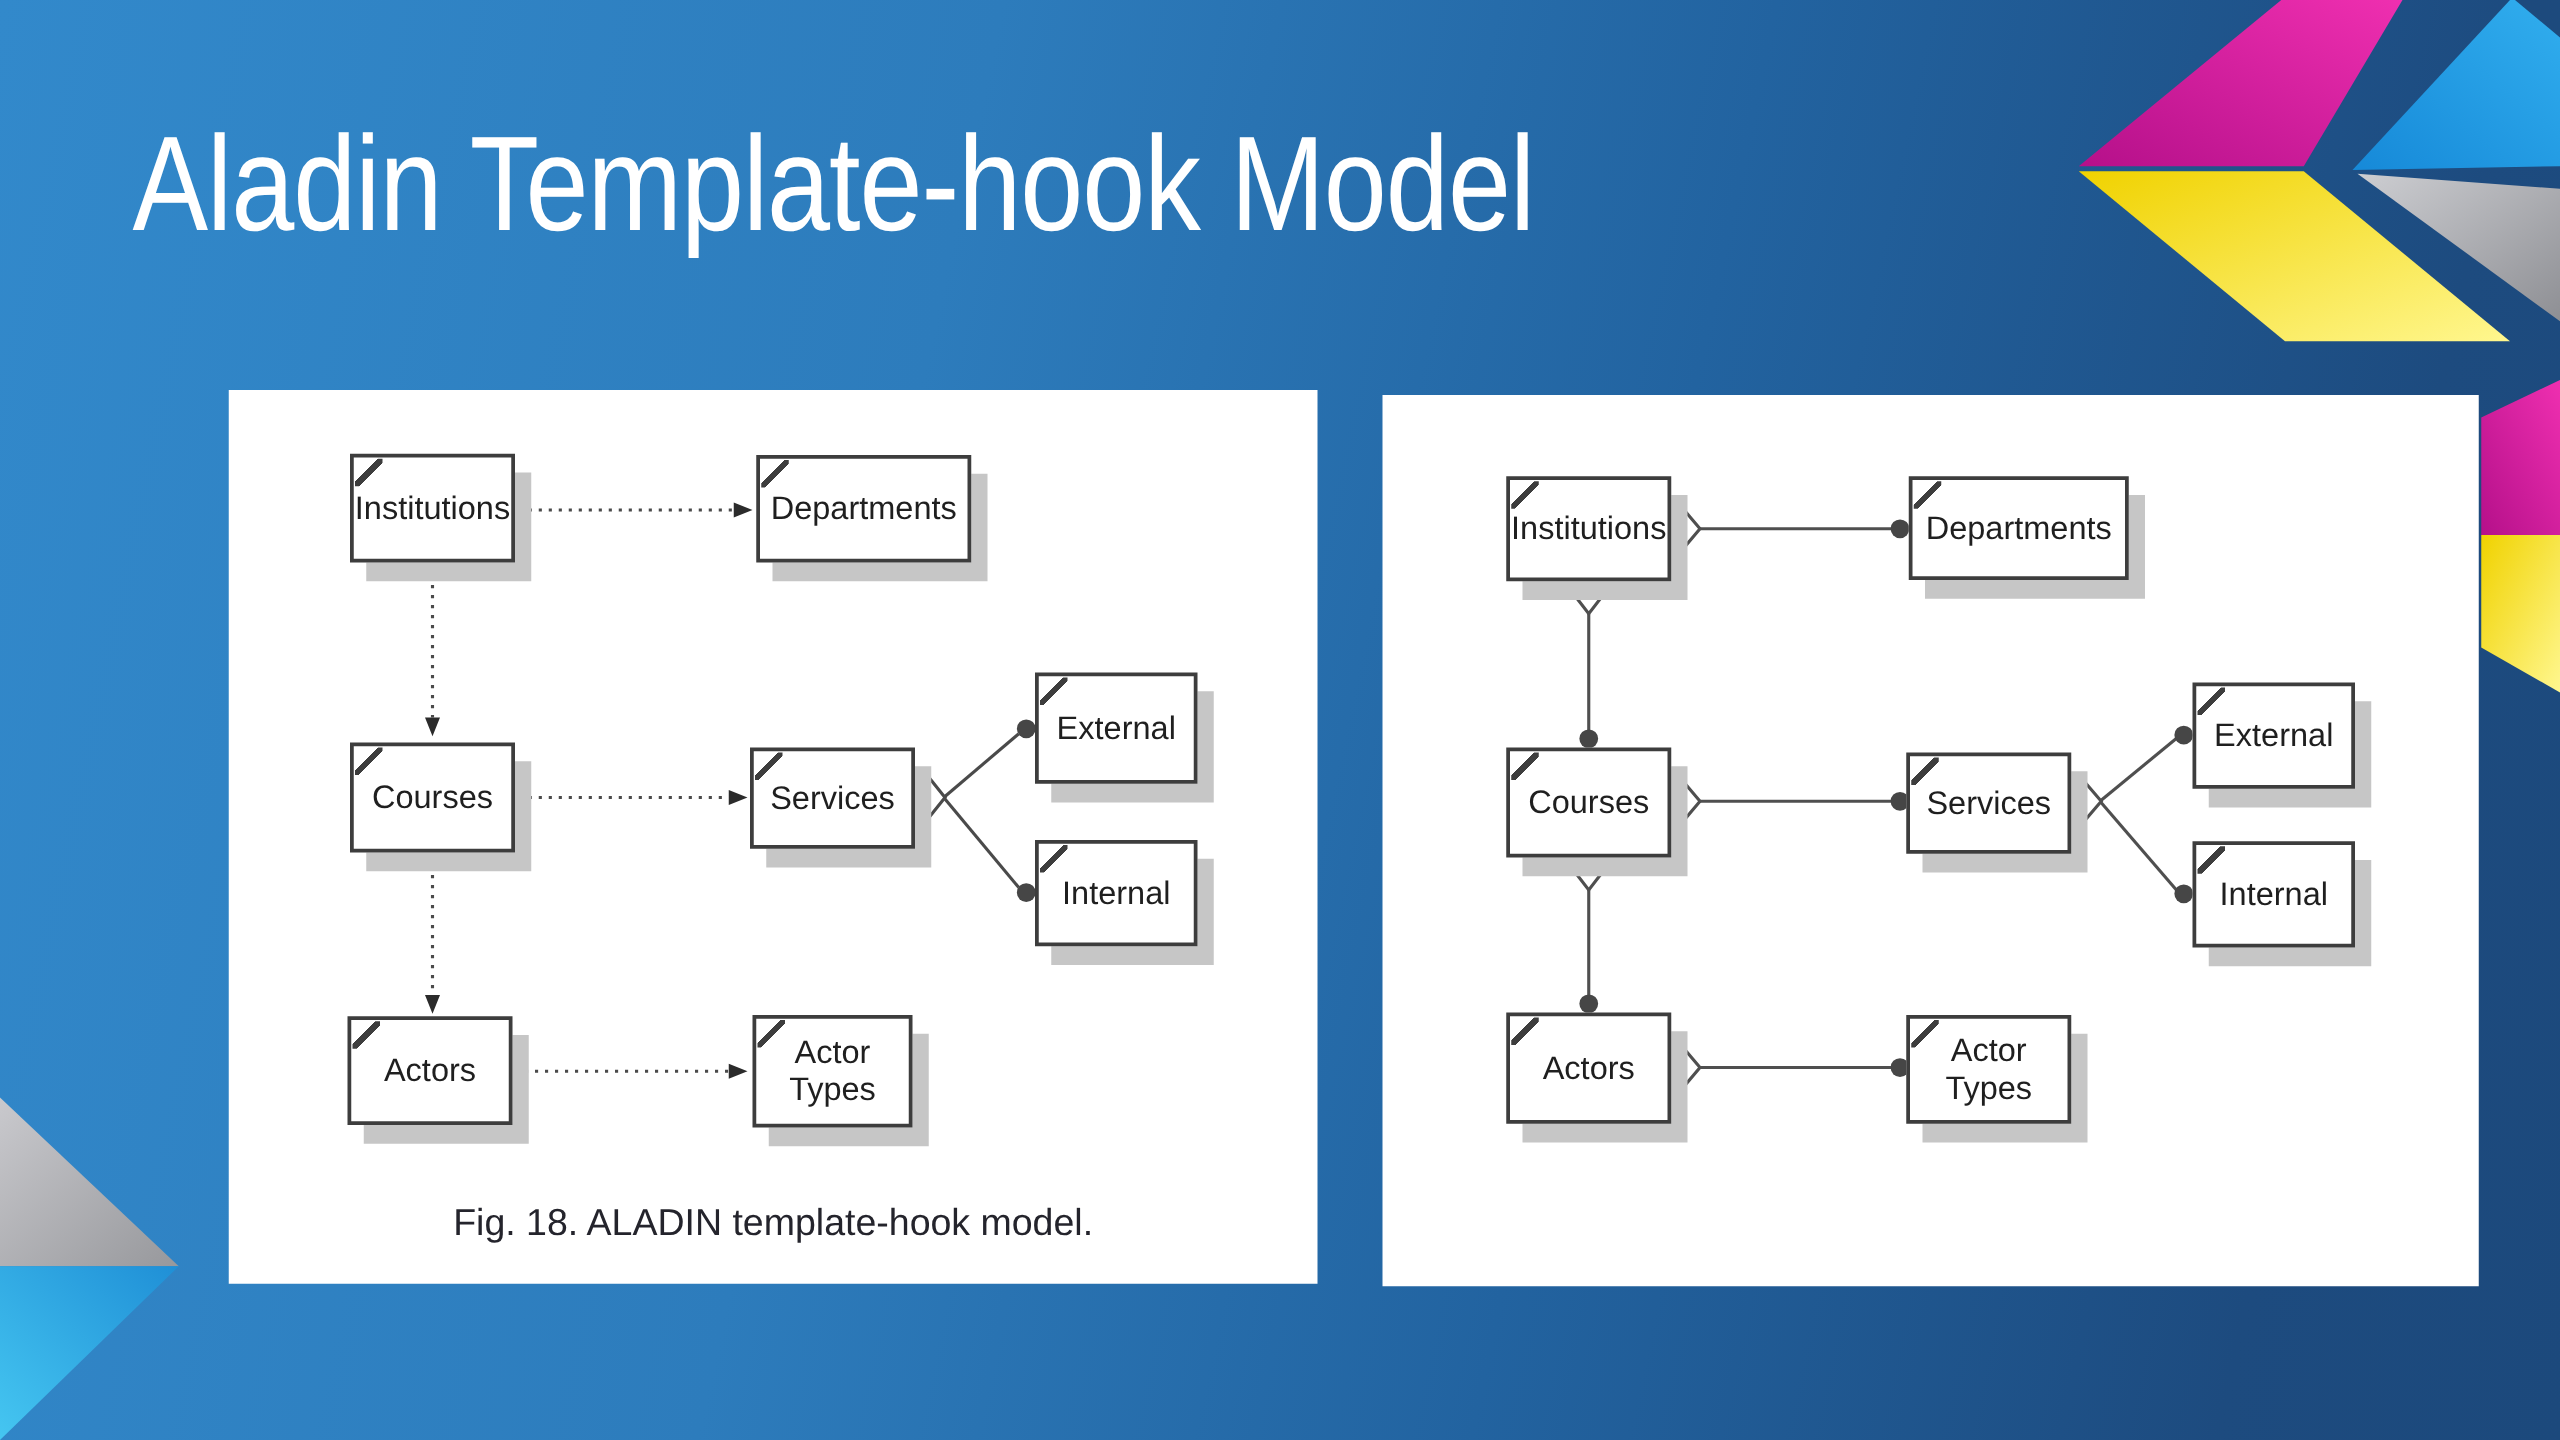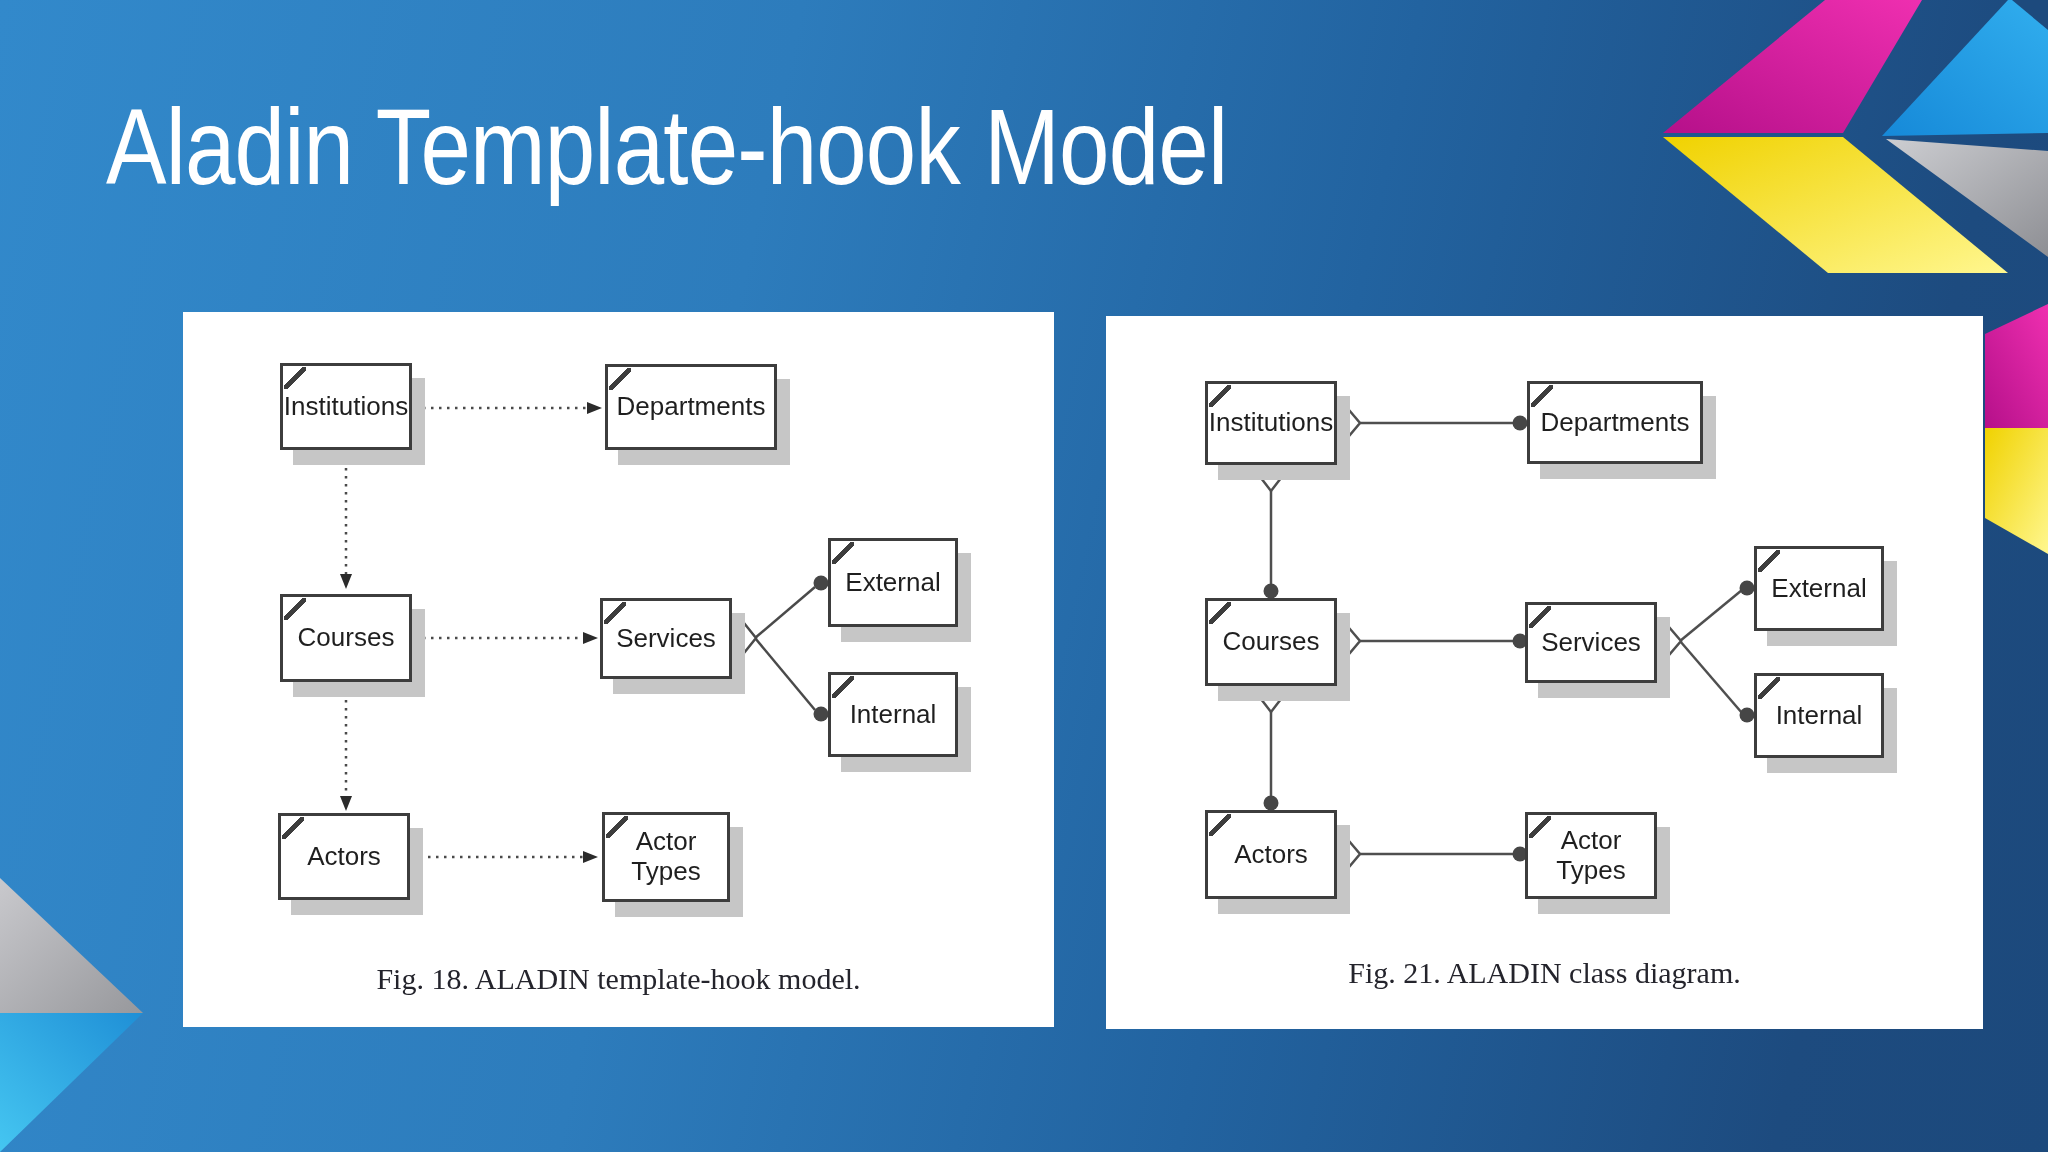--- a/index.html
+++ b/index.html
@@ -23,21 +23,21 @@
     box-shadow:13px 15px 0 #c6c6c6;
     display:flex;align-items:center;justify-content:center;text-align:center;
     color:#1f1f1f;font-size:26px;line-height:1.15;box-sizing:border-box;
   }
   .fold{
     position:absolute;top:1px;left:1px;width:22px;height:22px;
     background:linear-gradient(135deg,transparent 42%,#3d3d3d 42%,#3d3d3d 57%,transparent 57%);
   }
   .caption{
     position:absolute;left:0;right:0;text-align:center;
-    font-family:Liberation Serif, serif;font-size:30px;color:#24242c;
+    font-family:Liberation Sans, sans-serif;font-size:30px;color:#24242c;
   }
   .panel.left .caption{top:650px}
   .panel.right .caption{top:640px}
 </style>
 </head>
 <body>
 
 <svg class="deco" viewBox="0 0 2048 1152">
   <defs>
     <linearGradient id="gMag" x1="0" y1="1" x2="1" y2="0">
@@ -195,14 +195,13 @@
   </div>
   <div class="node" style="left:99px;top:494px;width:132px;height:89px">
     <span class="fold"></span>
     <span>Actors</span>
   </div>
   <div class="node" style="left:419px;top:496px;width:132px;height:87px">
     <span class="fold"></span>
     <span>Actor Types</span>
   </div>
 
-  <div class="caption">Fig. 21. ALADIN class diagram.</div>
 </section>
 
 </body></html>

